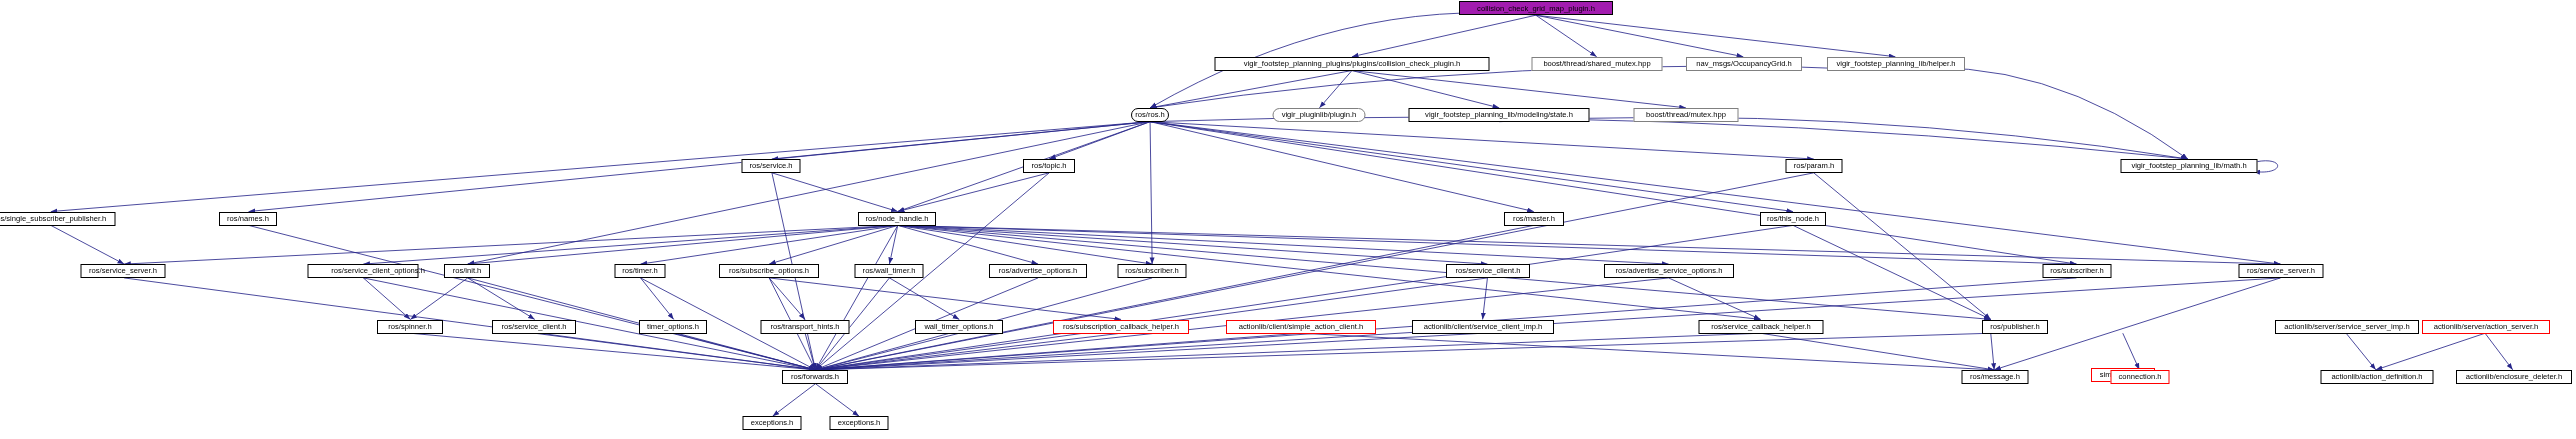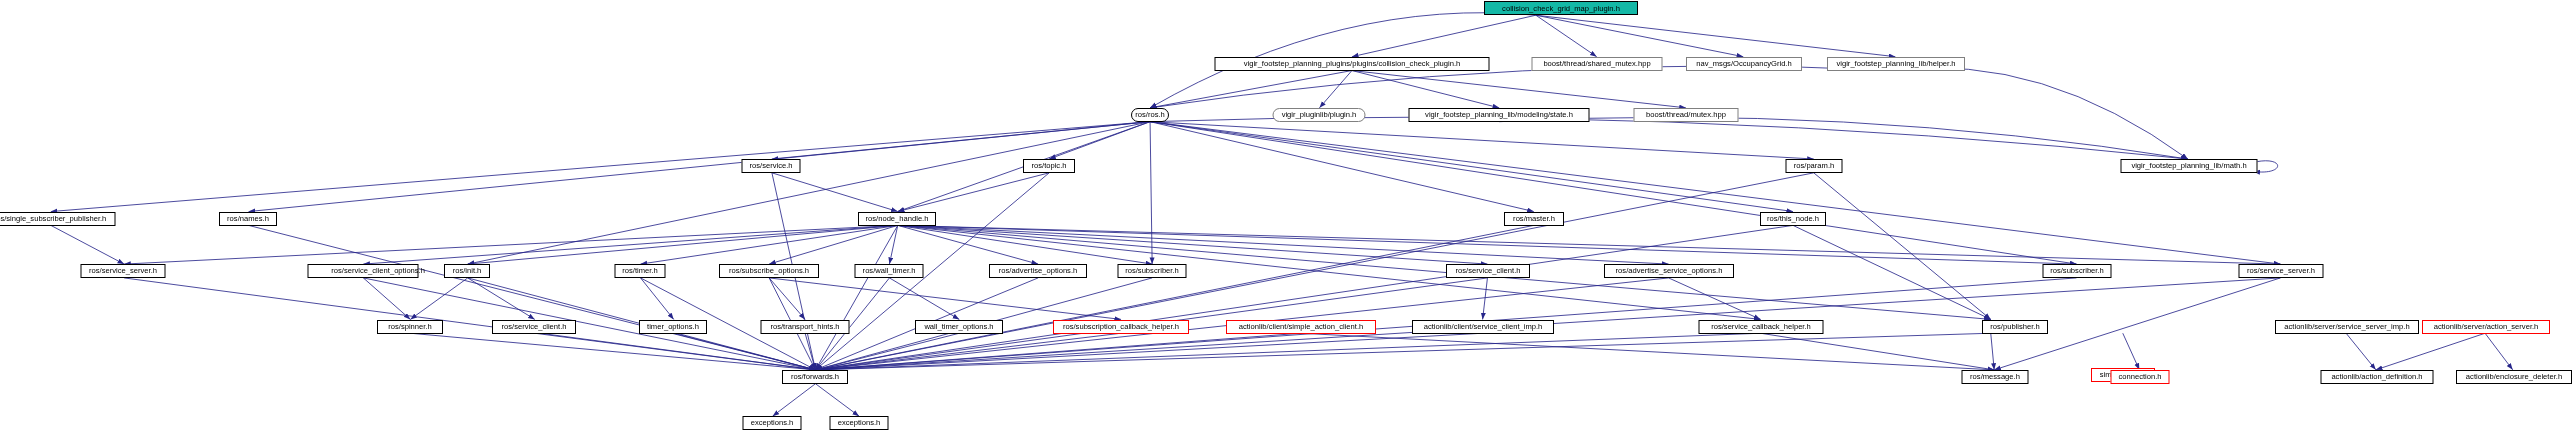--- a/index.html
+++ b/index.html
@@ -23,21 +23,21 @@
     white-space:nowrap;
     display:flex;
     align-items:center;
     justify-content:center;
     padding:0 2.8px;
     height:14px;
     transform:translate(-50%,-50%);
   }
   .node.black{border:0.7px solid #000000;}
   .node.red{border:0.7px solid #ff0000;}
-  .node.root{border:0.7px solid #000000;background:#14b8a6;margin-left:25px;}
+  .node.root{border:0.7px solid #000000;background:#a21caf;}
 </style>
 </head>
 <body>
 
 <div id="canvas">
   <svg id="edges" viewBox="0 0 3723 635" width="2576" height="439">
       <defs>
         <marker id="arrow" markerWidth="9" markerHeight="9" refX="8" refY="3" orient="auto" markerUnits="strokeWidth">
           <path d="M0,0 L8,3 L0,6 z" fill="#27268a"></path>
         </marker>

